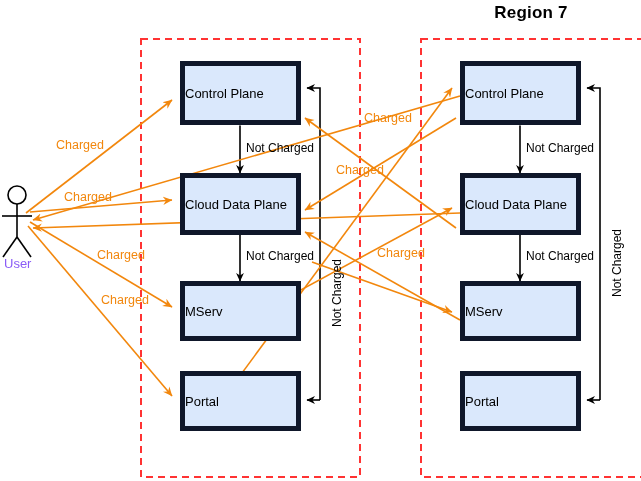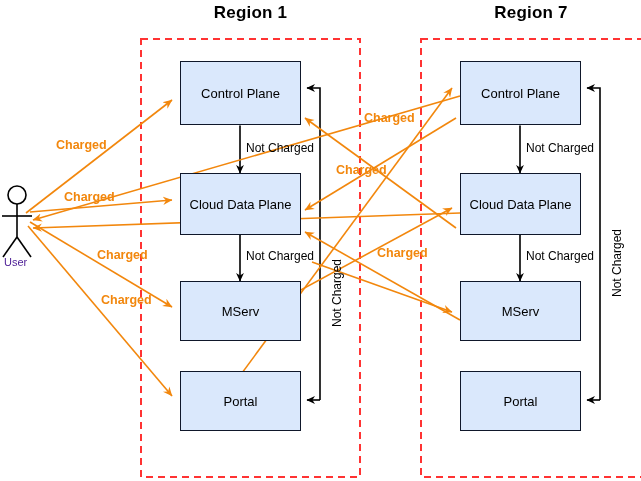--- a/index.html
+++ b/index.html
@@ -30,51 +30,50 @@
     font-size: 17px;
     font-weight: bold;
     color: #000000;
     text-align: center;
     letter-spacing: 0.2px;
     white-space: nowrap;
   }
   .node-box {
     position: absolute;
     background: #dae8fc;
-    border: 1px solid #0f172a;
+    border: 5px solid #0f172a;
     box-sizing: border-box;
     display: flex;
     align-items: center;
-    justify-content: center;
   }
   .node-label {
     font-size: 13px;
     color: #000000;
     white-space: nowrap;
   }
   .edge-label {
     position: absolute;
     font-size: 12px;
     color: #000000;
     white-space: nowrap;
     background: transparent;
   }
   .edge-label.charged {
     color: #f2870d;
-    font-weight: bold;
+    font-weight: normal;
     font-size: 12.5px;
   }
   .edge-label.vert {
     transform-origin: left top;
     transform: rotate(-90deg);
   }
   .actor-label {
     position: absolute;
-    font-size: 11px;
-    color: #4c1d95;
+    font-size: 13px;
+    color: #8b5cf6;
     white-space: nowrap;
   }
 </style>
 </head>
 <body>
 
 <div id="canvas">
 
   <svg class="layer" viewBox="0 0 641 481">
     <defs>
@@ -123,21 +122,20 @@
 
     <line x1="456" y1="228" x2="305" y2="118" stroke="#f2870d" stroke-width="1.6" marker-end="url(#arrow-orange)"></line>
     <line x1="456" y1="118" x2="305" y2="210" stroke="#f2870d" stroke-width="1.6" marker-end="url(#arrow-orange)"></line>
     <line x1="460" y1="320" x2="305" y2="232" stroke="#f2870d" stroke-width="1.6" marker-end="url(#arrow-orange)"></line>
 
     <line x1="200" y1="430" x2="452" y2="88" stroke="#f2870d" stroke-width="1.6" marker-end="url(#arrow-orange)"></line>
     <line x1="216" y1="336" x2="452" y2="208" stroke="#f2870d" stroke-width="1.6" marker-end="url(#arrow-orange)"></line>
     <line x1="312" y1="262" x2="452" y2="312" stroke="#f2870d" stroke-width="1.6" marker-end="url(#arrow-orange)"></line>
   </svg>
 
-  <div class="region-title" style="left:141px; top:3px; width:219px;">Region 1</div>
   <div class="region-title" style="left:421px; top:3px; width:220px;">Region 7</div>
 
   <div class="node-box" style="left:180px; top:61px; width:121px; height:64px;">
     <span class="node-label">Control Plane</span>
   </div>
   <div class="node-box" style="left:180px; top:173px; width:121px; height:62px;">
     <span class="node-label">Cloud Data Plane</span>
   </div>
   <div class="node-box" style="left:180px; top:281px; width:121px; height:60px;">
     <span class="node-label">MServ</span>

